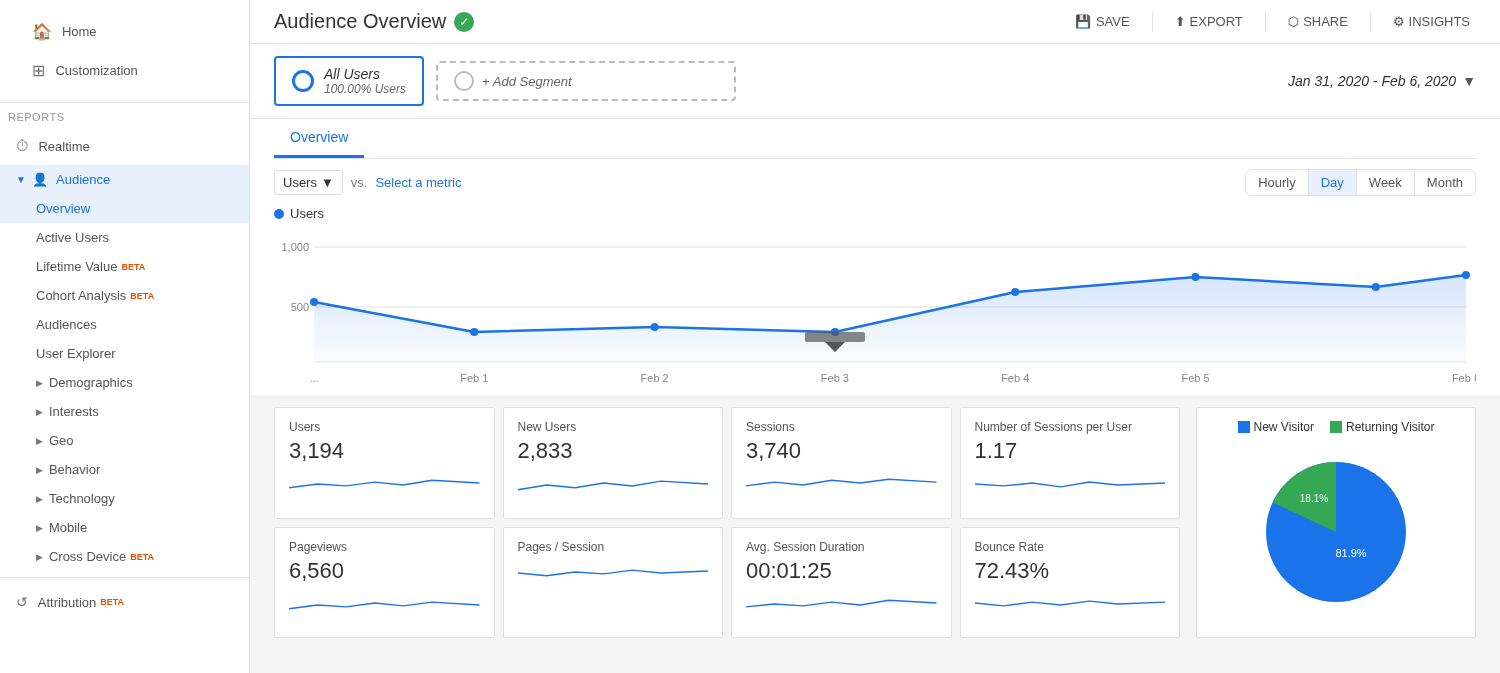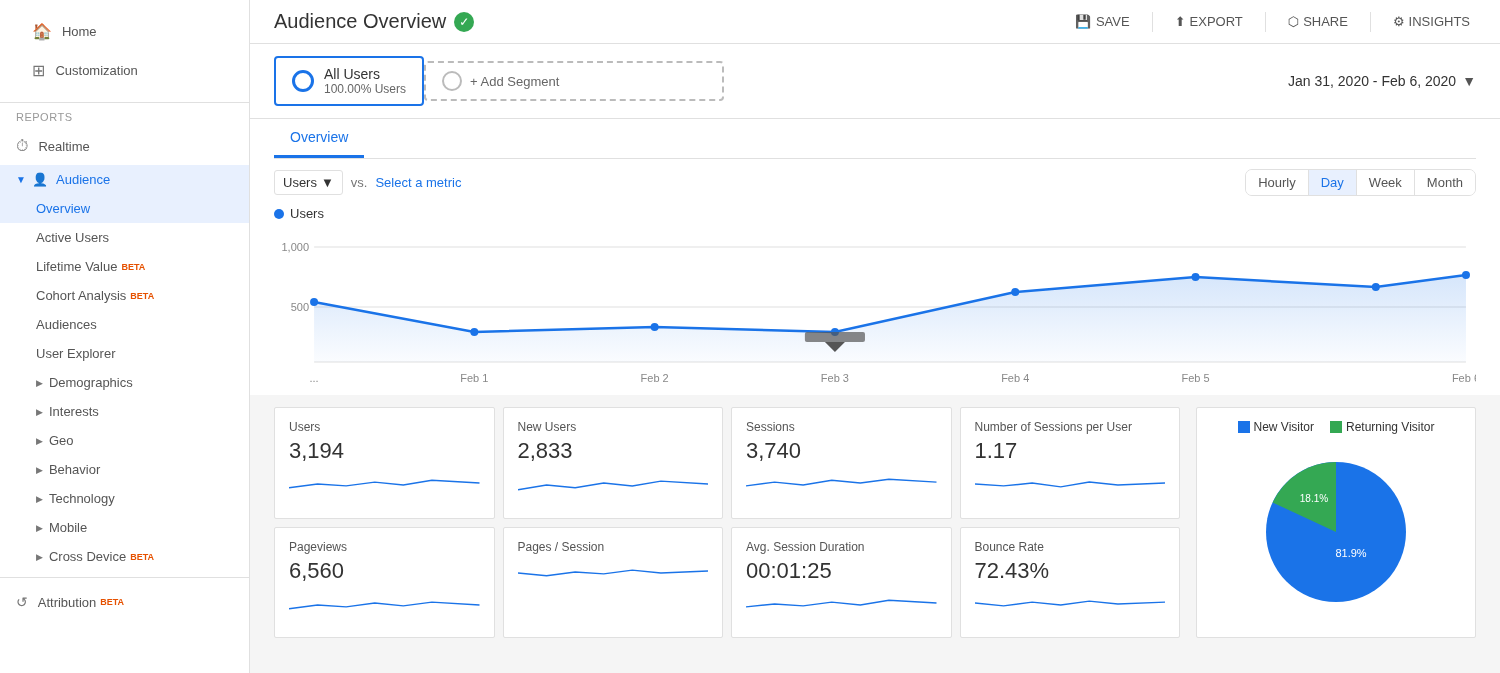--- a/index.html
+++ b/index.html
@@ -23,21 +23,21 @@
     .sidebar-nav-item {
       display: flex;
       align-items: center;
       padding: 10px 16px;
       cursor: pointer;
       color: #555;
       font-size: 13px;
     }
     .sidebar-nav-item .icon { margin-right: 10px; font-size: 16px; color: #777; }
     .sidebar-section-label {
-      padding: 8px 16px 4px;
+      padding: 8px 8px 4px;
       font-size: 11px;
       color: #999;
       text-transform: uppercase;
       letter-spacing: 0.5px;
     }
     .sidebar-sub-item {
       padding: 7px 16px 7px 36px;
       cursor: pointer;
       color: #555;
       font-size: 13px;
@@ -122,22 +122,24 @@
       border: none;
       padding: 4px 6px;
     }
     .divider-v { width: 1px; height: 20px; background: #e0e0e0; }
 
     
     .segment-bar {
       display: flex;
       align-items: center;
       padding: 12px 24px;
+      gap: 12px;
       background: #fff;
       border-bottom: 1px solid #e0e0e0;
+      font-style: italic;
     }
     .segment-chip {
       border: 2px solid #1a73e8;
       border-radius: 4px;
       padding: 8px 16px;
       display: flex;
       align-items: center;
       gap: 10px;
       background: #fff;
     }

